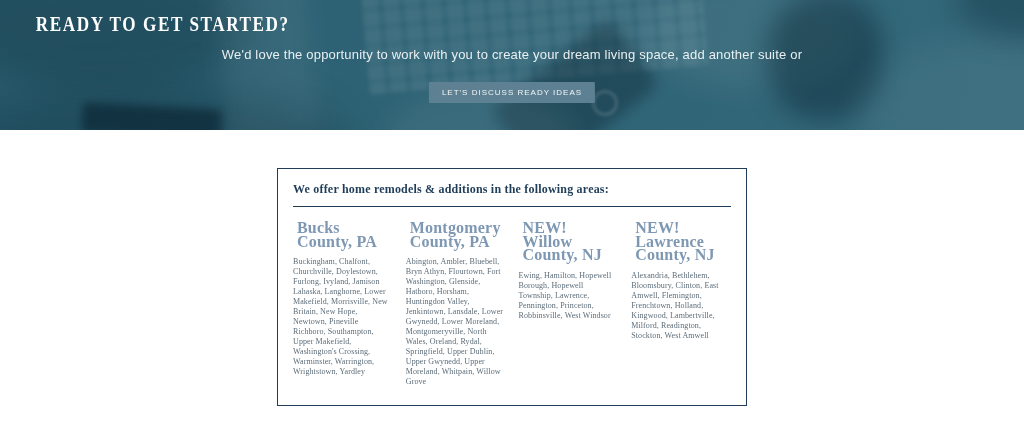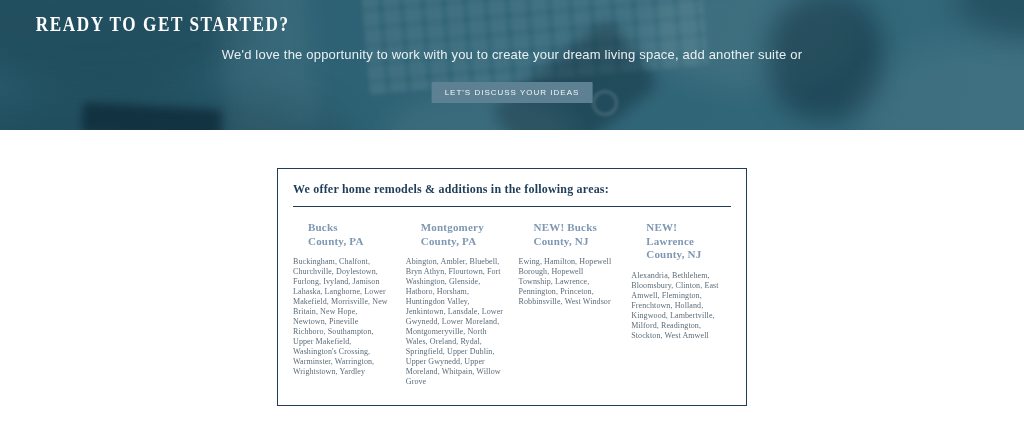--- a/index.html
+++ b/index.html
@@ -53,22 +53,22 @@
     background:#ffffff;border:1px solid var(--navy,#1f3d59);padding:13px 15px 12px;
   }
   .areas-heading{
     margin:0 0 9px;white-space:nowrap;
     font-family:"Liberation Serif",serif;font-weight:700;font-size:12px;letter-spacing:.2px;
     color:var(--navy,#1f3d59);
   }
   .divider{border:none;border-top:1px solid var(--navy,#1f3d59);margin:0 0 14px;}
   .columns{display:grid;grid-template-columns:repeat(4,1fr);column-gap:13px;}
   .county{
-    font-family:"Liberation Serif",serif;font-weight:700;font-size:11px;line-height:13.5px;
-    letter-spacing:.2px;color:var(--steel,#7e98b3);margin:0 15px 9px;
+    font-family:"Liberation Serif",serif;font-weight:700;font-size:16px;line-height:13.5px;
+    letter-spacing:.2px;color:var(--steel,#7e98b3);margin:0 4px 9px;
   }
   .towns{font-size:8px;line-height:10px;letter-spacing:.1px;color:var(--towns,#5d6d79);font-family:Liberation Serif, serif;}
 </style>
 </head>
 <body>
 
 <div class="page">
 
   <section class="hero">
     <div class="hero-bg">
@@ -87,21 +87,21 @@
     </div>
 
     <h1 class="hero-title">
       <span class="squeeze">READY TO GET STARTED?</span>
     </h1>
 
     <div class="hero-subtitle">
       <div>We'd love the opportunity to work with you to create your dream living space, add another suite or</div>
     </div>
 
-    <button class="hero-button">LET'S DISCUSS YOUR IDEAS</button>
+    <button class="hero-button">LET'S DISCUSS READY IDEAS</button>
   </section>
 
   <section class="areas-box">
     <h2 class="areas-heading">We offer home remodels &amp; additions in the following areas:</h2>
     <hr class="divider">
 
     <div class="columns">
 
       <div class="col">
         <div class="county">
@@ -114,21 +114,21 @@
       <div class="col">
         <div class="county">
           <div>Montgomery</div>
           <div>County, PA</div>
         </div>
         <div class="towns">Abington, Ambler, Bluebell, Bryn Athyn, Flourtown, Fort Washington, Glenside, Hatboro, Horsham, Huntingdon Valley, Jenkintown, Lansdale, Lower Gwynedd, Lower Moreland, Montgomeryville, North Wales, Oreland, Rydal, Springfield, Upper Dublin, Upper Gwynedd, Upper Moreland, Whitpain, Willow Grove</div>
       </div>
 
       <div class="col">
         <div class="county">
-          <div>NEW! Bucks</div>
+          <div>NEW! Willow</div>
           <div>County, NJ</div>
         </div>
         <div class="towns">Ewing, Hamilton, Hopewell Borough, Hopewell Township, Lawrence, Pennington, Princeton, Robbinsville, West Windsor</div>
       </div>
 
       <div class="col">
         <div class="county">
           <div>NEW! Lawrence</div>
           <div>County, NJ</div>
         </div>

